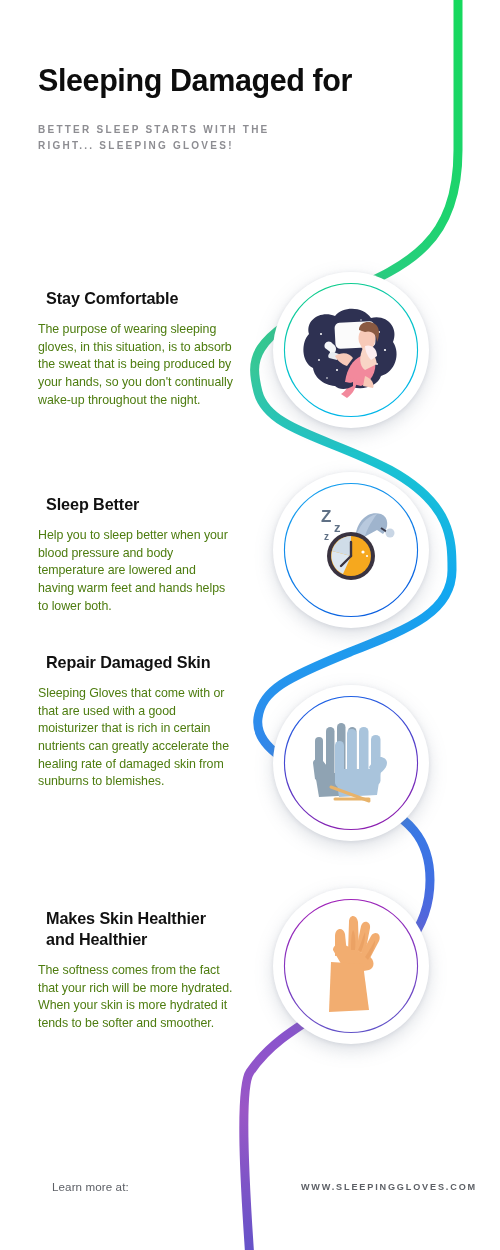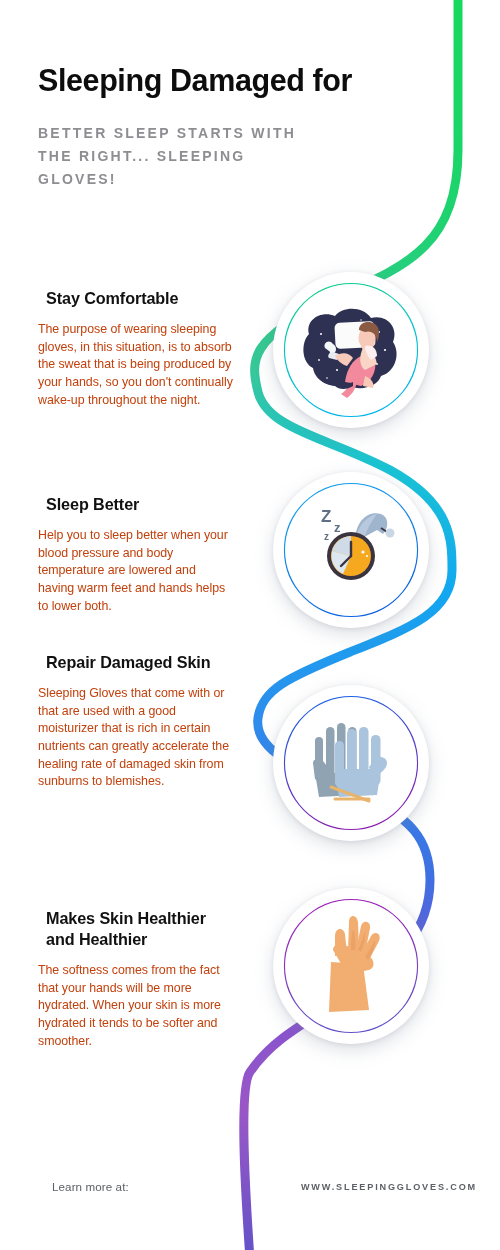--- a/index.html
+++ b/index.html
@@ -37,21 +37,21 @@
   #title {
     font-size: 30.5px;
     font-weight: bold;
     line-height: 1.24;
     letter-spacing: -0.4px;
     color: #0d0d0d;
     margin: 0;
   }
   #subtitle {
     margin: 22px 0 0 0;
-    font-size: 14px;
+    font-size: 10px;
     font-weight: bold;
     letter-spacing: 2.25px;
     line-height: 1.65;
     color: #8d8d92;
     text-transform: uppercase;
     max-width: 290px;
   }
 
   
   .section {
@@ -68,21 +68,21 @@
     font-size: 16.2px;
     font-weight: bold;
     line-height: 1.3;
     letter-spacing: -0.1px;
     color: #111111;
   }
   .sec-body {
     margin: 12px 0 0 0;
     font-size: 12.4px;
     line-height: 1.42;
-    color: #c2410c;
+    color: #4d7c0f;
     letter-spacing: -0.05px;
   }
 
   
   .circle-wrap {
     position: absolute;
     width: 156px;
     height: 156px;
     border-radius: 50%;
     background: #ffffff;
@@ -306,21 +306,21 @@
         </g>
         <path d="M40 84 L78 98" stroke="#e8b36a" stroke-width="3" stroke-linecap="round"></path>
         <path d="M44 96 L78 96" stroke="#e8b36a" stroke-width="3" stroke-linecap="round"></path>
       </svg>
     </div>
   </div>
 
   <div class="section">
     <div class="sec-text" style="top:900px;">
       <h2 class="sec-heading">Makes Skin Healthier and Healthier</h2>
-      <p class="sec-body">The softness comes from the fact that your hands will be more hydrated. When your skin is more hydrated it tends to be softer and smoother.</p>
+      <p class="sec-body">The softness comes from the fact that your rich will be more hydrated. When your skin is more hydrated it tends to be softer and smoother.</p>
     </div>
     <div class="circle-wrap" style="left:273px; top:888px;">
       <div class="circle-ring">
         <svg width="136" height="136" viewBox="0 0 136 136" style="position:absolute;left:0;top:0;">
           <circle cx="68" cy="68" r="66" fill="none" stroke="url(#ring4)" stroke-width="2.2"></circle>
         </svg>
       </div>
       <svg class="circle-art" viewBox="0 0 120 120">
         <g fill="#f2ad70">
           <path d="M44 30 C44 22, 52 20, 54 28 L56 48 L44 50 Z"></path>

